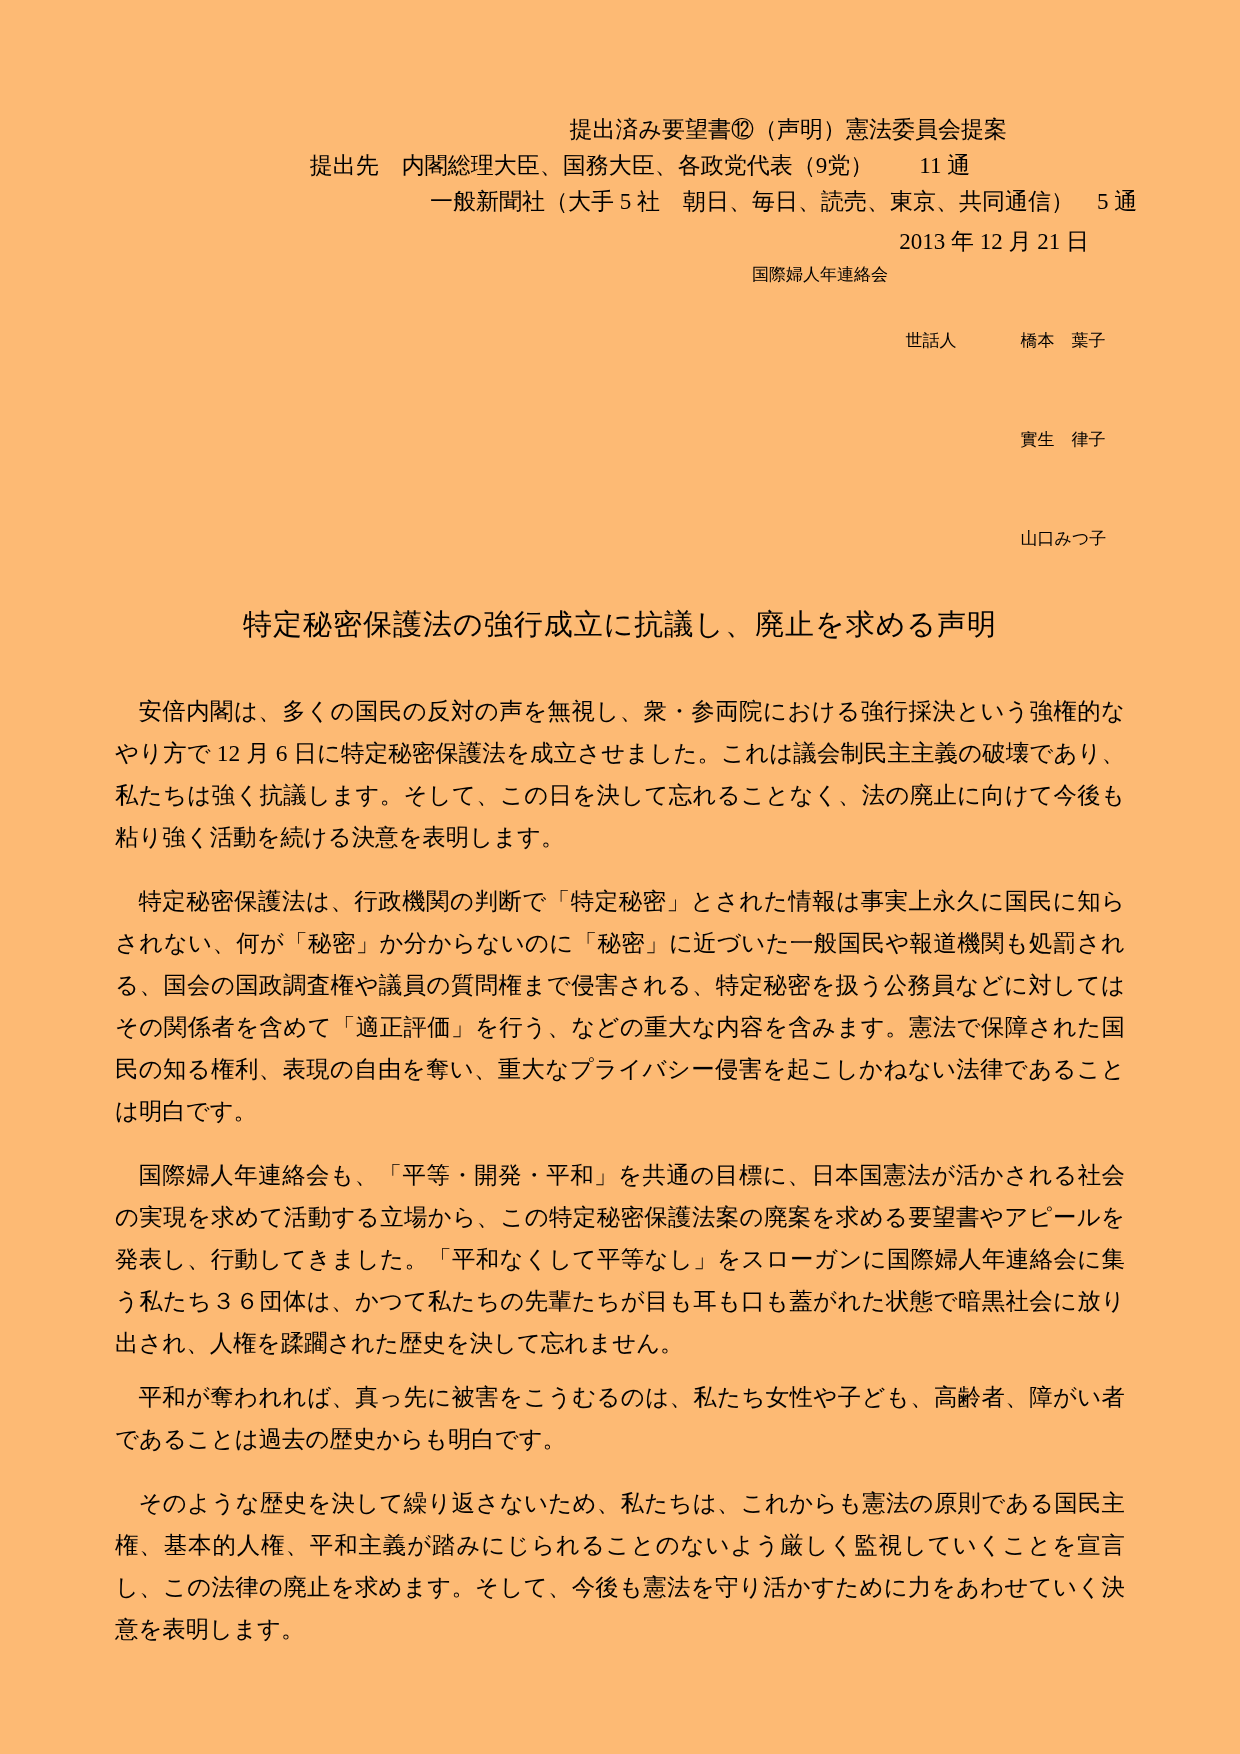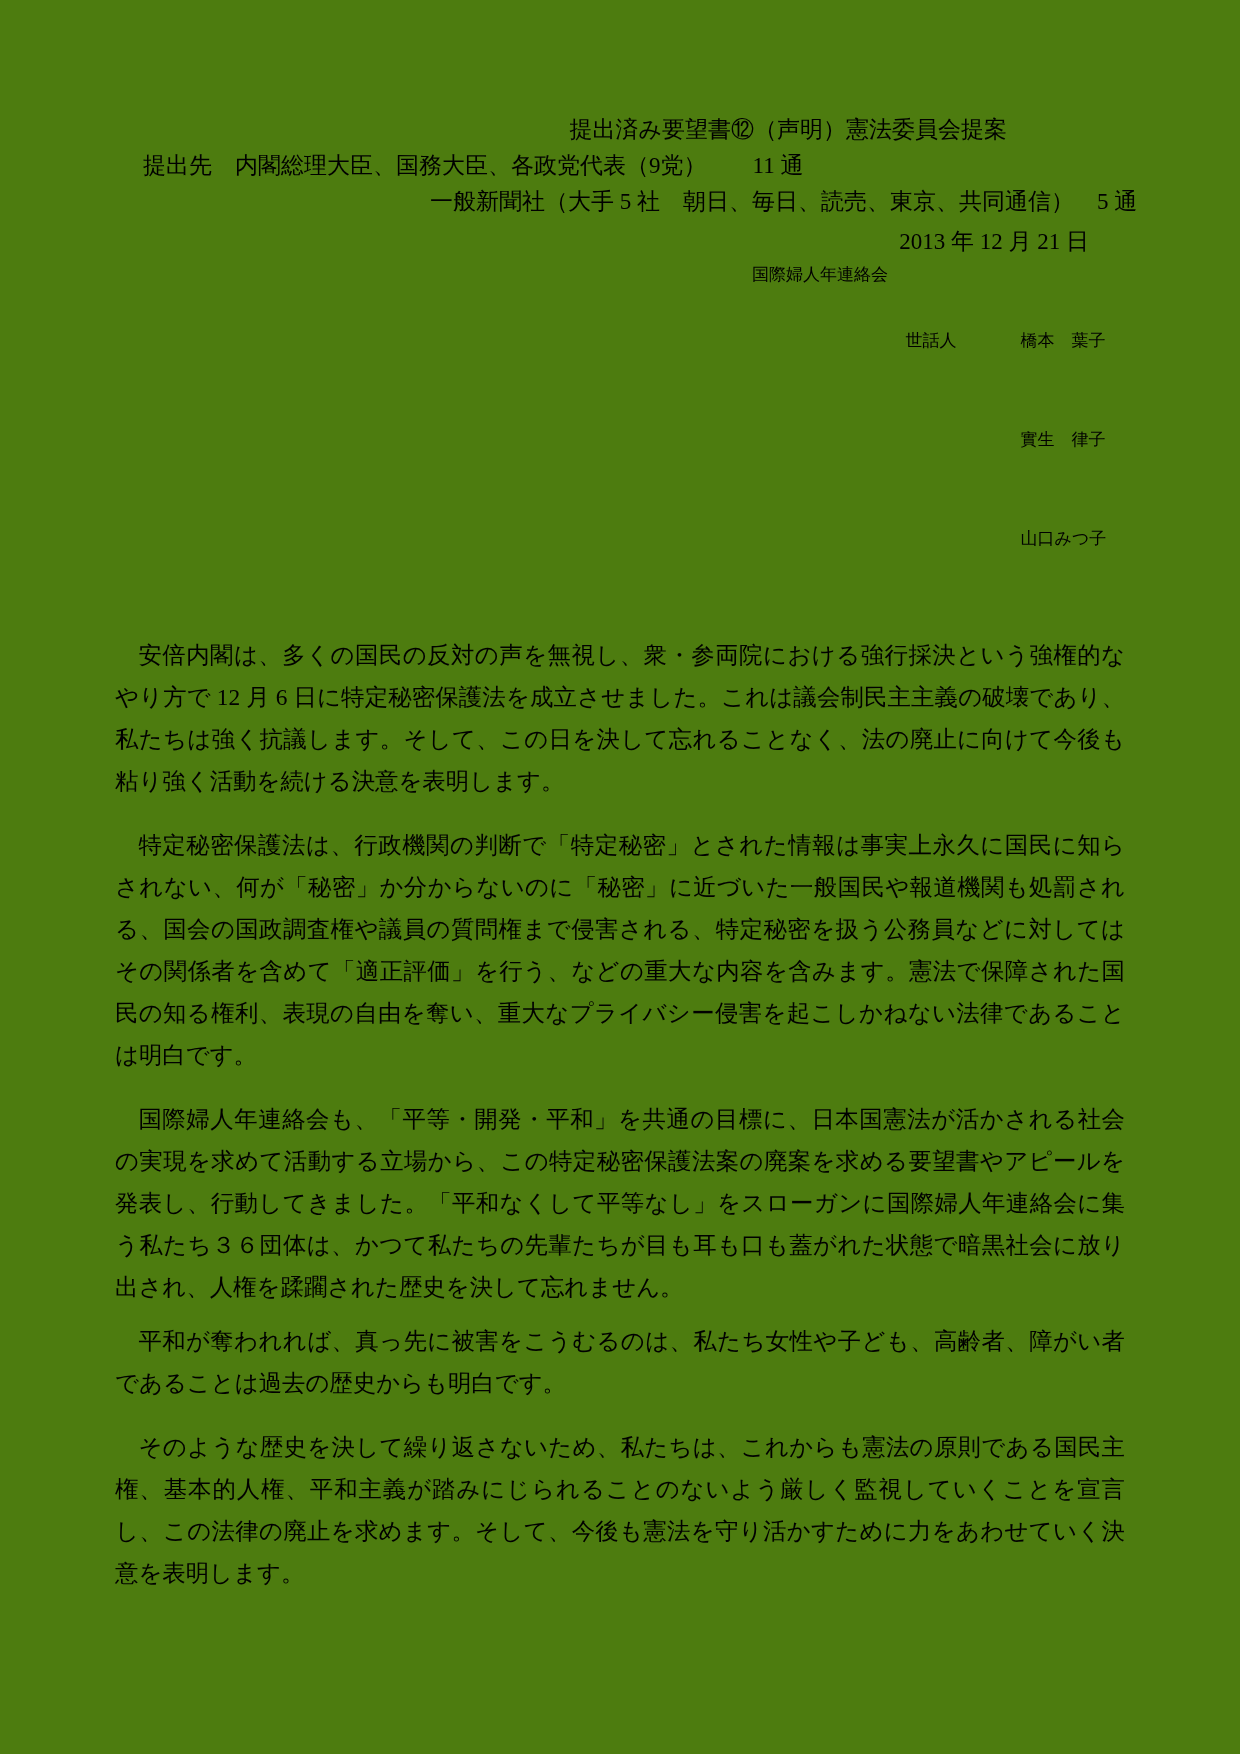--- a/index.html
+++ b/index.html
@@ -5,40 +5,41 @@
   html, body {
     margin: 0;
     padding: 0;
     background: #ffffff;
   }
   .page {
     position: relative;
     width: 1240px;
     height: 1754px;
     margin: 0 auto;
-    background: #4d7c0f;
+    background: #fdba74;
     color: #000000;
     box-sizing: border-box;
     padding: 112px 103px 0 103px;
     font-family: "Liberation Serif", "DejaVu Serif", serif;
     overflow: hidden;
   }
   
   .doc-header {
     font-size: 23px;
     line-height: 36px;
   }
   .hdr-note {
     text-align: right;
     padding-right: 130px;
     white-space: pre;
   }
   .hdr-rcpt1 {
     padding-left: 40px;
     white-space: pre;
+    text-align: center;
   }
   .hdr-rcpt2 {
     padding-left: 327px;
     white-space: pre;
   }
   
   .date-line {
     margin-top: 5px;
     font-size: 23px;
     line-height: 33px;
@@ -106,20 +107,21 @@
       <span class="sig-role">世話人</span><span class="sig-name">橋本　葉子</span>
     </div>
     <div class="sig-row">
       <span class="sig-role"></span><span class="sig-name">實生　律子</span>
     </div>
     <div class="sig-row">
       <span class="sig-role"></span><span class="sig-name">山口みつ子</span>
     </div>
   </div>
 
+  <h1 class="doc-title">特定秘密保護法の強行成立に抗議し、廃止を求める声明</h1>
 
   <div class="doc-body">
     <div class="section">
       <p>安倍内閣は、多くの国民の反対の声を無視し、衆・参両院における強行採決という強権的なやり方で 12 月 6 日に特定秘密保護法を成立させました。これは議会制民主主義の破壊であり、私たちは強く抗議します。そして、この日を決して忘れることなく、法の廃止に向けて今後も粘り強く活動を続ける決意を表明します。</p>
     </div>
     <div class="section">
       <p>特定秘密保護法は、行政機関の判断で「特定秘密」とされた情報は事実上永久に国民に知らされない、何が「秘密」か分からないのに「秘密」に近づいた一般国民や報道機関も処罰される、国会の国政調査権や議員の質問権まで侵害される、特定秘密を扱う公務員などに対してはその関係者を含めて「適正評価」を行う、などの重大な内容を含みます。憲法で保障された国民の知る権利、表現の自由を奪い、重大なプライバシー侵害を起こしかねない法律であることは明白です。</p>
     </div>
     <div class="section">
       <p>国際婦人年連絡会も、「平等・開発・平和」を共通の目標に、日本国憲法が活かされる社会の実現を求めて活動する立場から、この特定秘密保護法案の廃案を求める要望書やアピールを発表し、行動してきました。「平和なくして平等なし」をスローガンに国際婦人年連絡会に集う私たち３６団体は、かつて私たちの先輩たちが目も耳も口も蓋がれた状態で暗黒社会に放り出され、人権を蹂躙された歴史を決して忘れません。</p>

